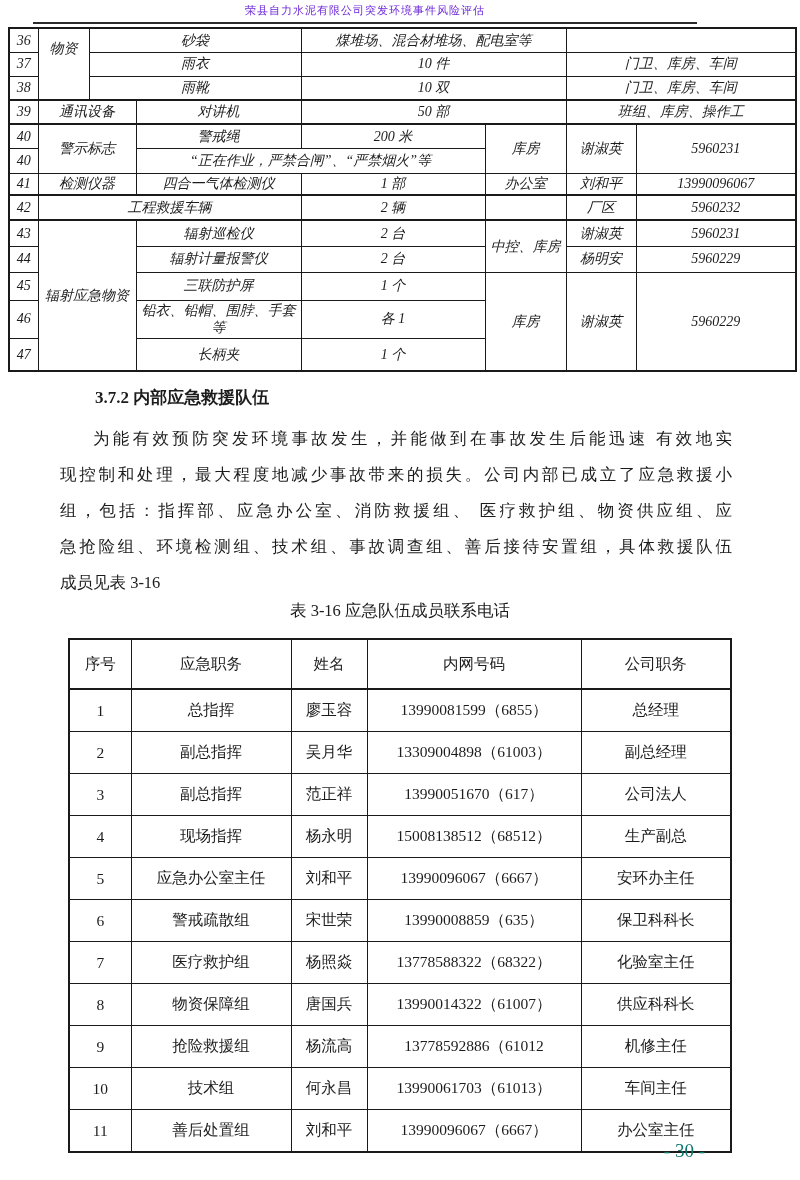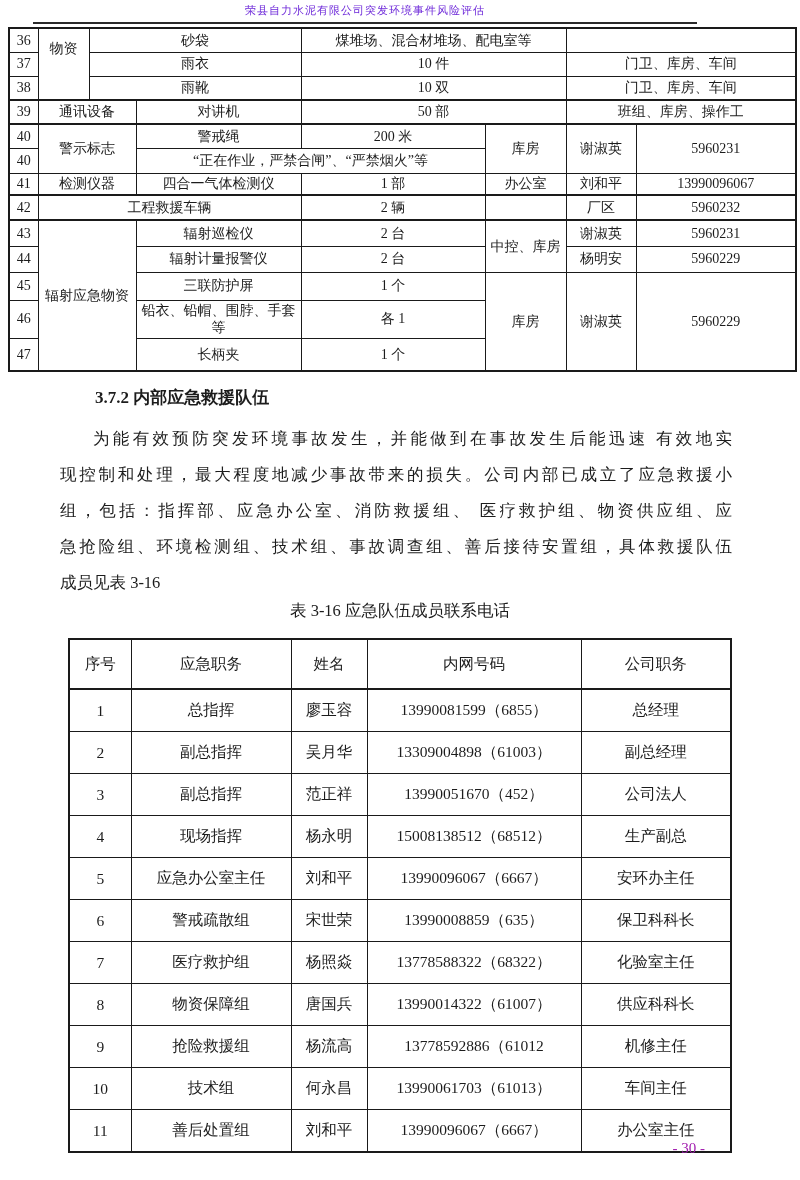--- a/index.html
+++ b/index.html
@@ -23,20 +23,21 @@
   table { border-collapse: collapse; table-layout: fixed; }
   td {
     border: 1px solid #1a1a1a;
     text-align: center; vertical-align: middle;
     padding: 1px 3px; overflow: hidden;
   }
   
   .equip-tbl {
     position: absolute; top: 27px; left: 8px; width: 787px;
     font-size: 14px;
+    font-style: italic;
   }
   .equip-tbl td { line-height: 1.25; }
   .equip-tbl { border: 2px solid #1a1a1a; }
   tr.sep td { border-top-width: 2px; }
   td.vtop { vertical-align: top; padding-top: 11px; }
   
   .sec-heading {
     position: absolute; top: 386px; left: 95px;
     font-size: 17px; font-weight: bold;
   }
@@ -59,21 +60,21 @@
   .contact-tbl {
     position: absolute; top: 638px; left: 68px; width: 662px;
     font-size: 15.5px;
     border: 2px solid #1a1a1a;
   }
   .contact-tbl td { padding: 4px 4px; }
   .contact-tbl tr.head td { height: 40px; border-bottom-width: 2px; margin-top: 36px; }
   .contact-tbl tr.data td { height: 33px; }
   .footer-pagenum {
     position: absolute; top: 1140px; left: 560px; width: 145px;
-    text-align: right; font-size: 15px; color: #a21caf;
+    text-align: right; font-size: 19px; color: #0f766e;
   }
 </style>
 </head>
 <body>
 
 <div class="page">
 
   <div class="hdr-title">荣县自力水泥有限公司突发环境事件风险评估</div>
   <div class="hdr-rule"></div>
 
@@ -221,21 +222,21 @@
       <td>2</td>
       <td>副总指挥</td>
       <td>吴月华</td>
       <td>13309004898（61003）</td>
       <td>副总经理</td>
     </tr>
     <tr class="data">
       <td>3</td>
       <td>副总指挥</td>
       <td>范正祥</td>
-      <td>13990051670（452）</td>
+      <td>13990051670（617）</td>
       <td>公司法人</td>
     </tr>
     <tr class="data">
       <td>4</td>
       <td>现场指挥</td>
       <td>杨永明</td>
       <td>15008138512（68512）</td>
       <td>生产副总</td>
     </tr>
     <tr class="data">

